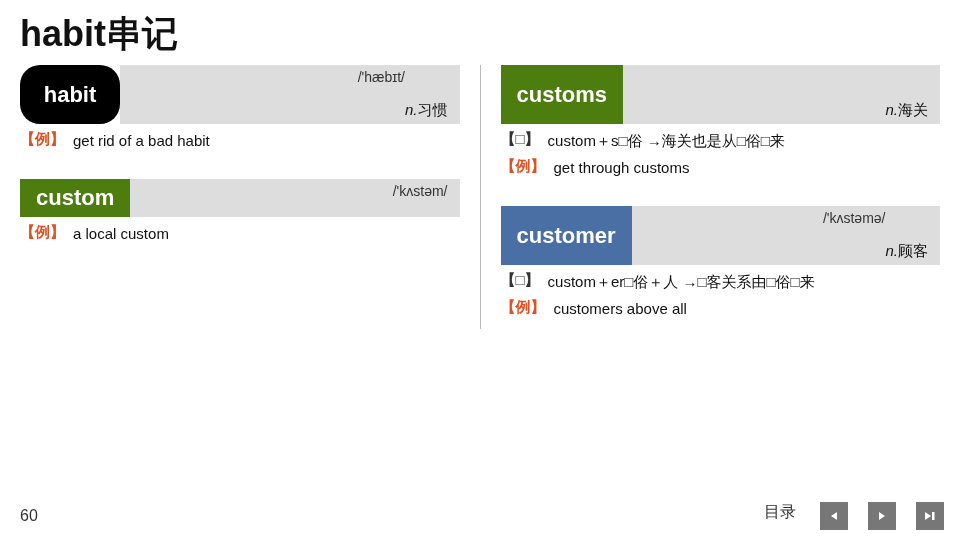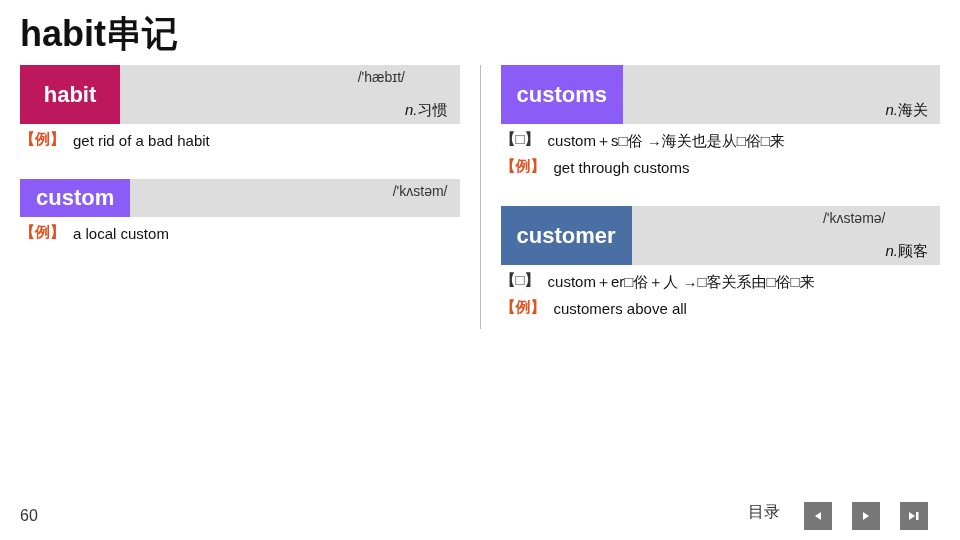--- a/index.html
+++ b/index.html
@@ -31,29 +31,30 @@
       font-size: 22px;
       font-weight: bold;
       padding: 6px 16px;
       display: flex;
       align-items: center;
       justify-content: center;
       min-width: 100px;
     }
 
     .word-label.teal {
-      background: #8b5cf6;
+      background: #4d7c0f;
     }
 
     .word-label.blue {
       background: #4a6fa5;
     }
 
     .word-label.dark {
-      background: #be185d;
+      background: #000000;
+      border-radius: 20px;
     }
 
     .word-def {
       background: #ddd;
       flex: 1;
       padding: 4px 12px;
       display: flex;
       flex-direction: row;
       justify-content: flex-end;
     }
@@ -114,21 +115,21 @@
     .mnemonic-text {
       color: #111;
       font-size: 15px;
       line-height: 1.4;
     }
 
     .footer {
       position: absolute;
       bottom: 10px;
       left: 20px;
-      right: 32px;
+      right: 16px;
       display: flex;
       justify-content: space-between;
       align-items: center;
     }
 
     .page-number {
       font-size: 16px;
       color: #333;
     }
 

